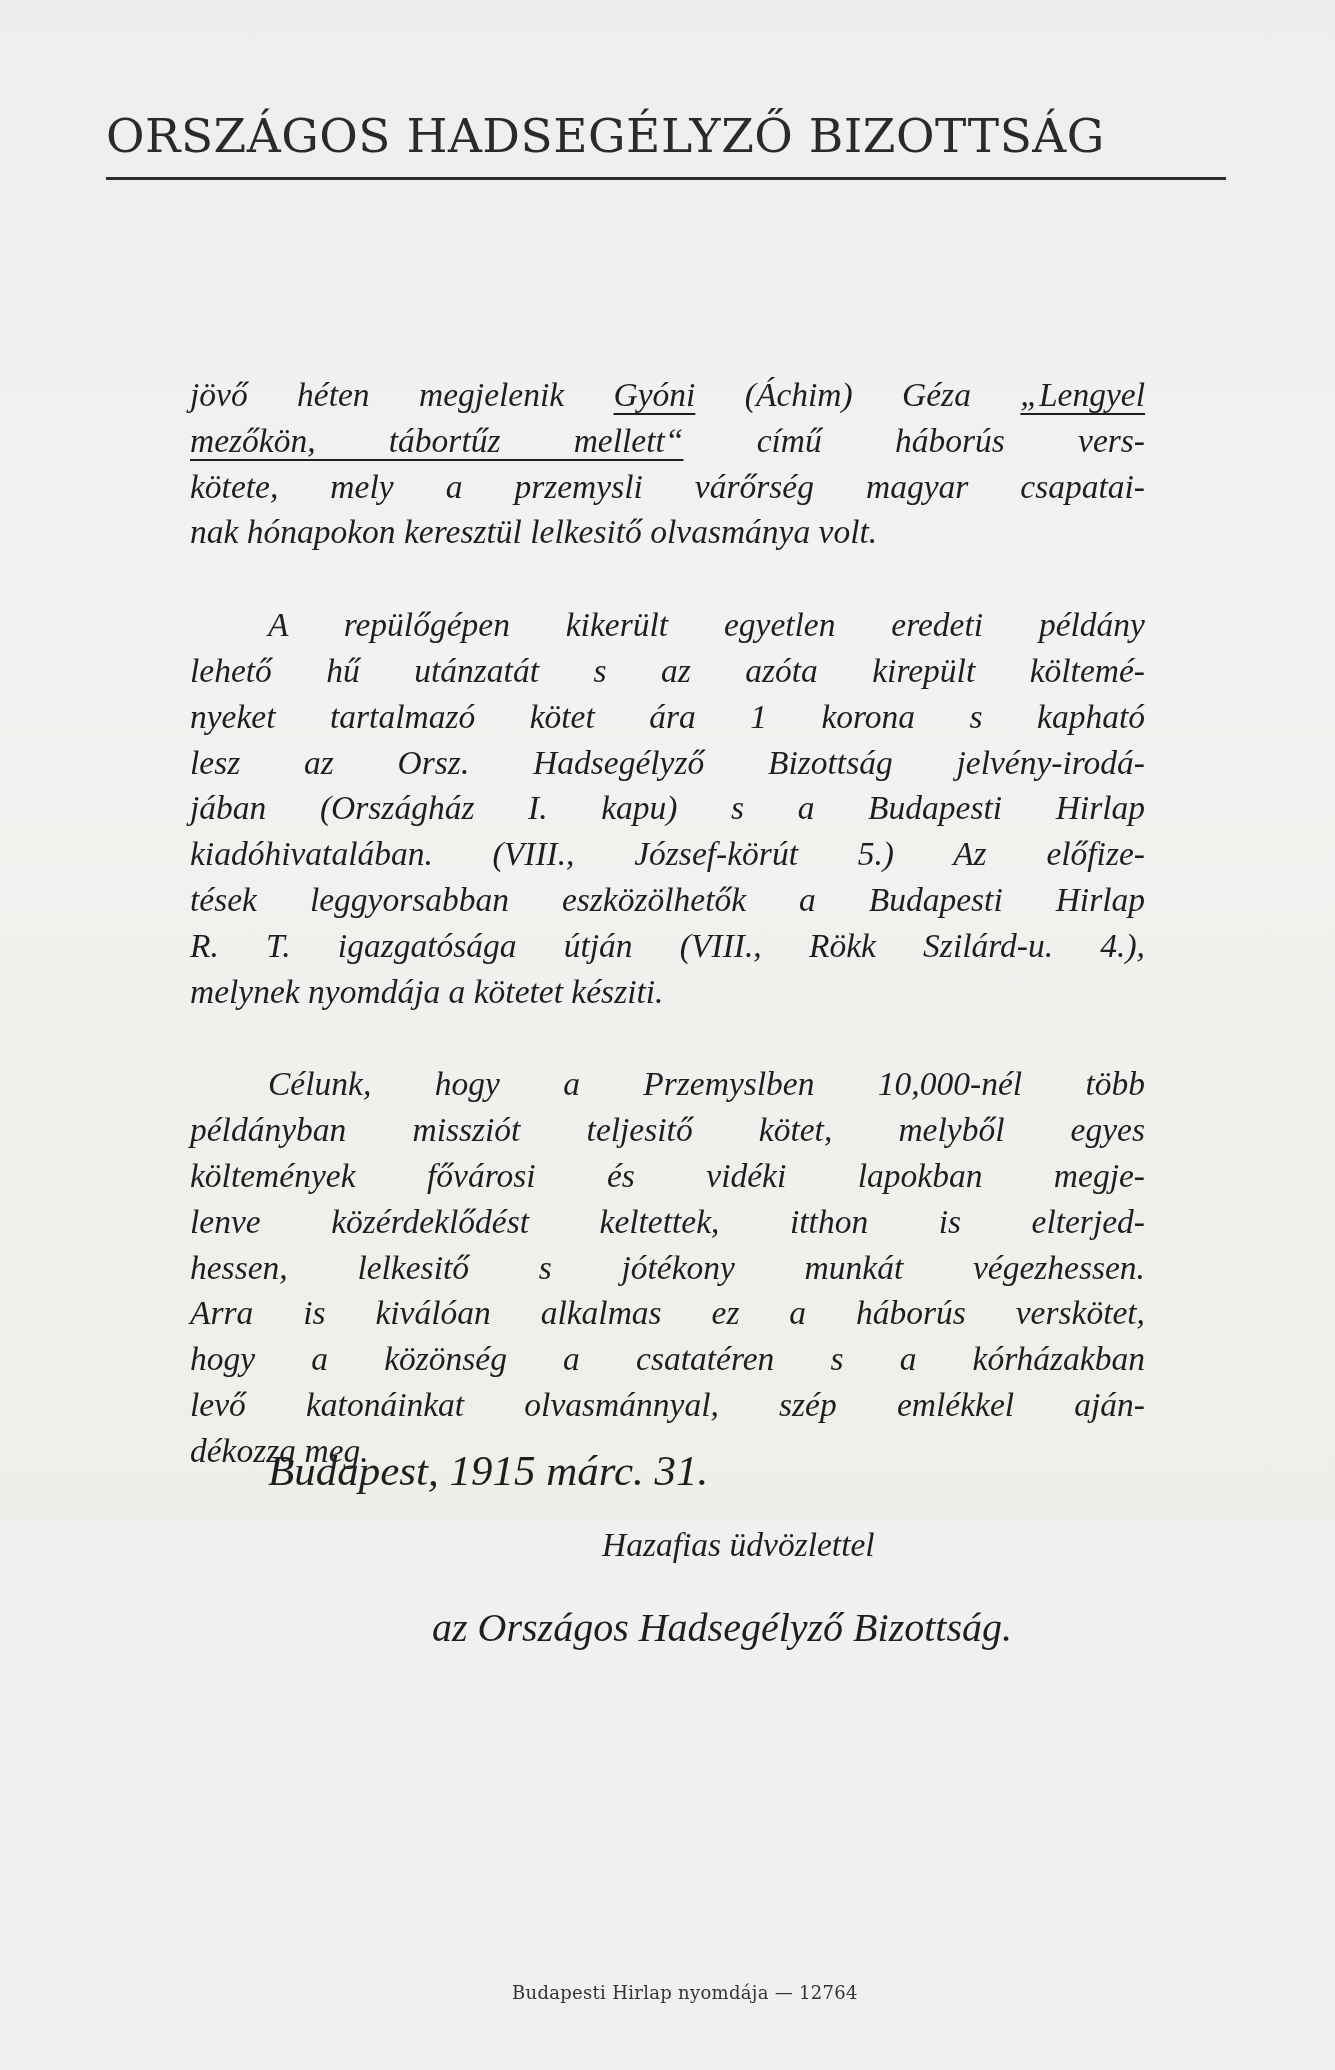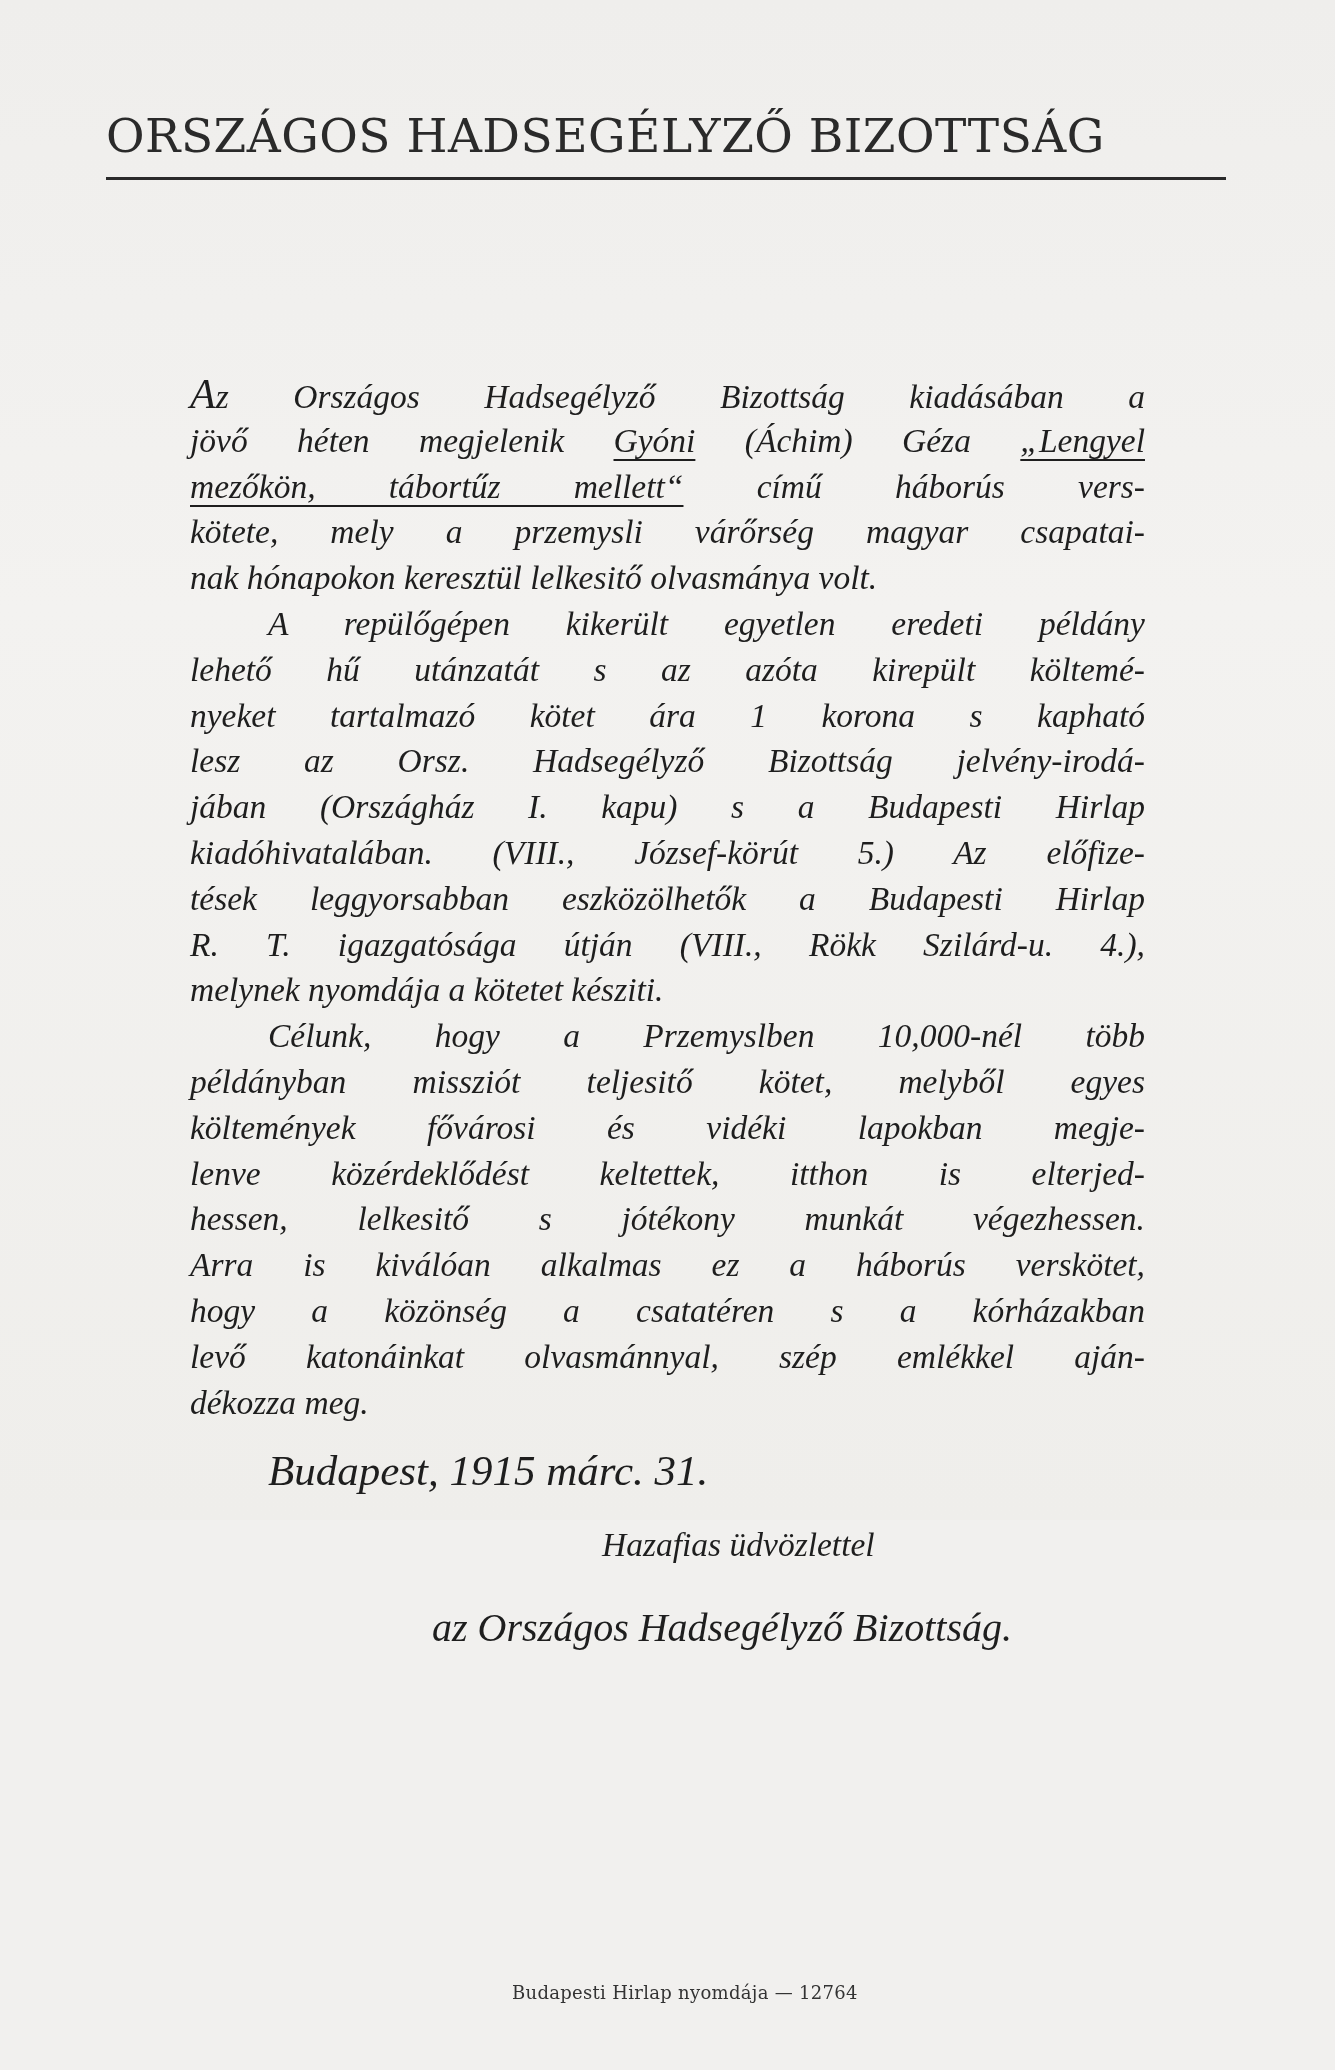--- a/index.html
+++ b/index.html
@@ -8,40 +8,39 @@
     background:linear-gradient(180deg,#efeeec 0%,#f3f2f0 40%,#efeeeb 100%);}
   .title{position:absolute;left:106px;top:108px;width:1120px;
     font-family:"DejaVu Serif",serif;font-size:47px;letter-spacing:0.5px;
     color:#2a2a2a;white-space:nowrap;font-weight:normal;}
   .title-rule{position:absolute;left:106px;top:177px;width:1120px;height:3px;background:#2a2a2a;}
   .body{position:absolute;left:190px;top:372px;width:955px;
     font-family:"Liberation Serif",serif;font-style:italic;font-size:33.5px;
     line-height:45.8px;color:#1e1e1e;text-align:justify;}
   .line{display:block;white-space:nowrap;text-align:justify;text-align-last:justify;height:45.8px;}
   .line.last{text-align-last:left;}
-  .indent{padding-left:78px;}
+  .indent{padding-left:78px;margin-top:47px;}
   .ul{text-decoration:underline;text-underline-offset:7px;text-decoration-thickness:2px;}
   .dropcap{font-size:42px;}
   .date{position:absolute;left:268px;top:1446px;font-family:"Liberation Serif",serif;font-style:italic;font-size:43px;color:#1e1e1e;}
   .greeting{position:absolute;left:602px;top:1526px;font-family:"Liberation Serif",serif;font-style:italic;font-size:33.5px;color:#1e1e1e;text-align:right;}
   .signature{position:absolute;left:432px;top:1604px;font-family:"Liberation Serif",serif;font-style:italic;font-size:40px;color:#1e1e1e;}
   .footer{position:absolute;left:512px;top:1982px;font-family:"DejaVu Serif",serif;font-size:18px;color:#333;letter-spacing:0.3px;}
 </style>
 </head>
 <body>
 
 <div class="page">
 
   <div class="title">ORSZÁGOS HADSEGÉLYZŐ BIZOTTSÁG</div>
   <div class="title-rule"></div>
 
   <div class="body">
 
     <div>
-      <span class="line"><span class="dropcap">A</span><span>z Országos Hadsegélyző Bizottság kiadásában a</span></span>
       <span class="line"><span>jövő héten megjelenik </span><span class="ul">Gyóni</span><span> (Áchim) Géza </span><span class="ul">„Lengyel</span></span>
       <span class="line"><span class="ul">mezőkön, tábortűz mellett“</span><span> című háborús vers-</span></span>
       <span class="line">kötete, mely a przemysli várőrség magyar csapatai-</span>
       <span class="line last">nak hónapokon keresztül lelkesitő olvasmánya volt.</span>
     </div>
 
     <div>
       <span class="line indent">A repülőgépen kikerült egyetlen eredeti példány</span>
       <span class="line">lehető hű utánzatát s az azóta kirepült költemé-</span>
       <span class="line">nyeket tartalmazó kötet ára 1 korona s kapható</span>

